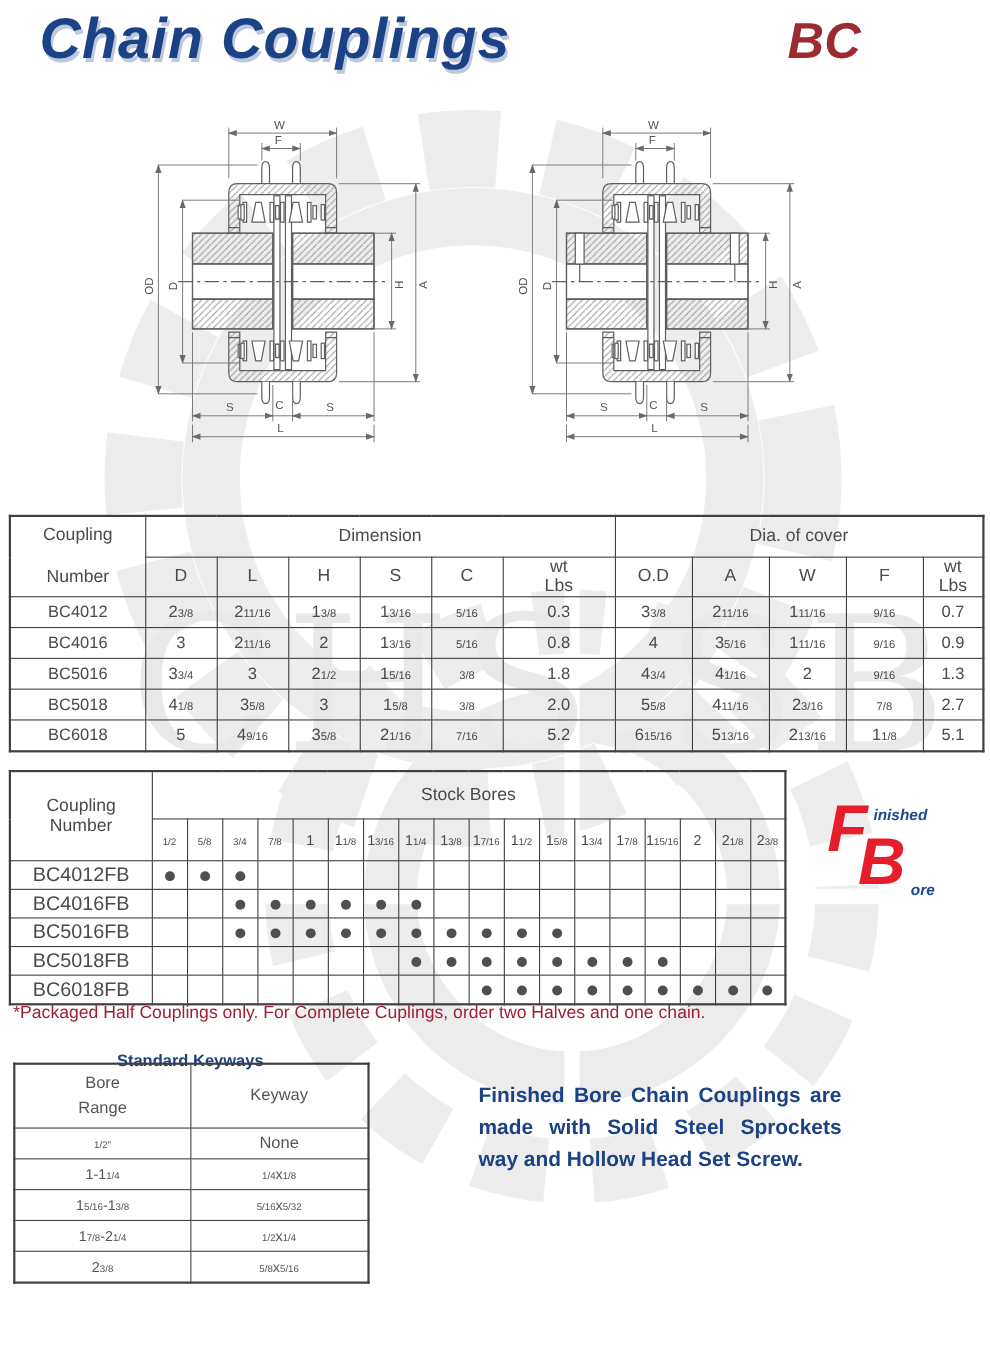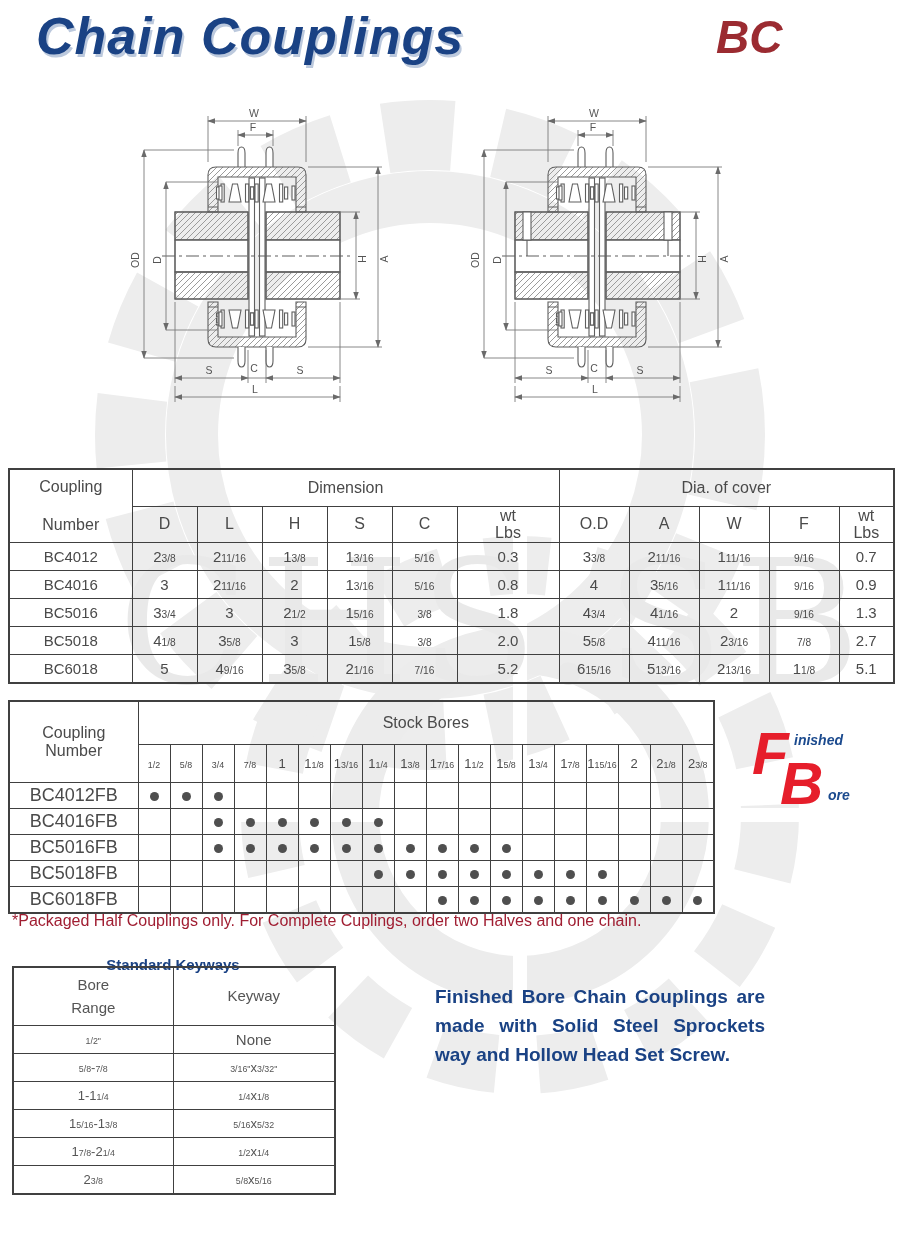--- a/index.html
+++ b/index.html
@@ -53,21 +53,21 @@
   #bores-table tr.h1 td{font-size:16px;height:42px;}
   #bores-table tr.h2 td{font-size:13px;height:37px;}
   #bores-table td.cnum{font-size:18px;}
   .dot{display:inline-block;width:9px;height:9px;border-radius:50%;background:#4f4f4f;vertical-align:middle;}
   
   .fb-logo{position:absolute;left:750px;top:724px;width:140px;height:95px;z-index:1;}
   .fb-logo span{position:absolute;font-style:italic;font-weight:bold;line-height:1;}
   .fb-f{left:2px;top:0;font-size:60px;color:var(--fb-red,#e61e2b);}
   .fb-finished{left:44px;top:9px;font-size:14px;color:var(--fb-blue,#1b4a8e);}
   .fb-b{left:30px;top:30px;font-size:60px;color:var(--fb-red,#e61e2b);}
-  .fb-ore{left:78px;top:64px;font-size:14px;color:var(--fb-blue,#1b4a8e);}
+  .fb-ore{left:78px;top:78px;font-size:14px;color:var(--fb-blue,#1b4a8e);}
   
   .note{position:absolute;left:12px;top:912px;width:760px;z-index:1;
     font-size:16px;color:var(--note-red,#a01e32);}
   
   .kw-title{position:absolute;left:12px;top:956px;width:322px;z-index:1;text-align:center;
     font-size:15px;font-weight:bold;color:var(--title-blue,#1a4284);}
   #kw-table{left:12px;top:966px;width:322px;}
   #kw-table td{font-size:13px;height:27px;color:#555;}
   #kw-table tr.h1 td{font-size:15px;height:57px;line-height:1.5;}
   #kw-table td.none{font-size:15px;}
@@ -551,24 +551,20 @@
     <tbody>
       <tr class="h1">
         <td>Bore<br>Range</td>
         <td>Keyway</td>
       </tr>
       <tr>
         <td><span class="fr">1/2"</span></td>
         <td class="none">None</td>
       </tr>
       <tr>
-        <td><span class="fr">5/8</span>-<span class="fr">7/8</span></td>
-        <td class=""><span class="fr">3/16"</span>x<span class="fr">3/32"</span></td>
-      </tr>
-      <tr>
         <td>1-1<span class="fr">1/4</span></td>
         <td class=""><span class="fr">1/4</span>x<span class="fr">1/8</span></td>
       </tr>
       <tr>
         <td>1<span class="fr">5/16</span>-1<span class="fr">3/8</span></td>
         <td class=""><span class="fr">5/16</span>x<span class="fr">5/32</span></td>
       </tr>
       <tr>
         <td>1<span class="fr">7/8</span>-2<span class="fr">1/4</span></td>
         <td class=""><span class="fr">1/2</span>x<span class="fr">1/4</span></td>

